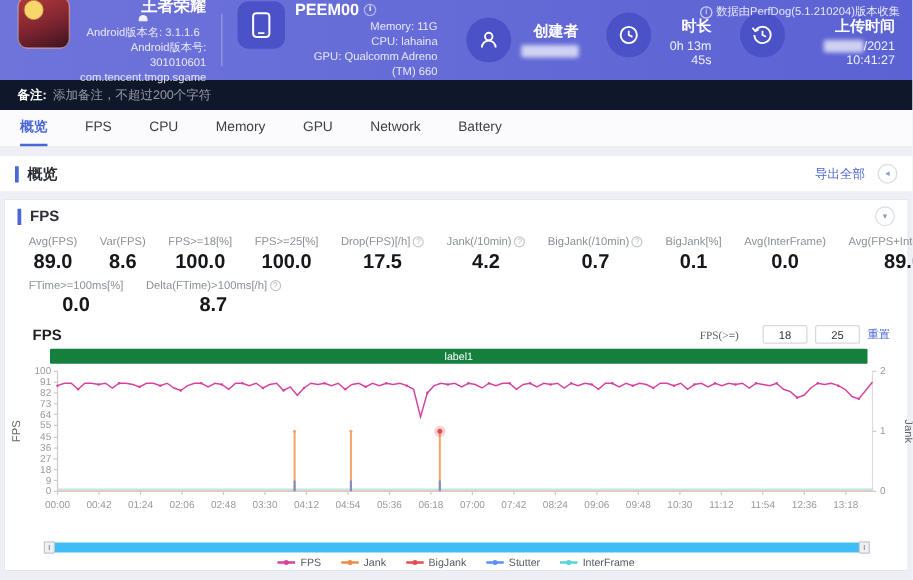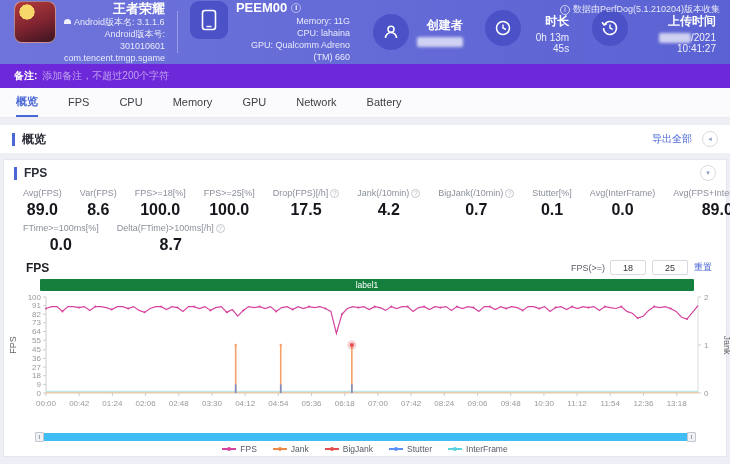--- a/index.html
+++ b/index.html
@@ -11,36 +11,36 @@
     display:flex; align-items:center; padding:0 14px; position:relative; color:#fff; }
   .src-note { position:absolute; top:3px; right:10px; font-size:9px; color:rgba(255,255,255,.85);
     display:flex; align-items:center; gap:3px;margin-left:44px; }
   .i-circ { display:inline-flex; align-items:center; justify-content:center; width:10px; height:10px;
     border:1px solid rgba(255,255,255,.7); border-radius:50%; font-size:7px; font-style:normal; }
   .hgroup { display:flex; align-items:flex-start; gap:8px;text-align:right; }
   .app-icon { width:42px; height:42px; border-radius:8px; flex:none;
     background:radial-gradient(circle at 30% 25%,#f7d66a 0 18%,transparent 19%),
       linear-gradient(160deg,#b33a3a 0%,#7e2430 55%,#3a1420 100%); border:1px solid rgba(255,255,255,.45); }
   .app-title { font-size:13px; font-weight:bold; line-height:15px; }
-  .app-sub { font-size:9px; color:rgba(255,255,255,.85); line-height:12px; display:flex; align-items:center; gap:3px;}
+  .app-sub { font-size:9px; color:rgba(255,255,255,.85); line-height:12px; display:flex; align-items:center; gap:3px;flex-direction:column;}
   .droid { width:7px; height:5px; background:#fff; border-radius:4px 4px 0 0; display:inline-block; opacity:.9;}
   .vdiv { width:1px; height:42px; background:rgba(255,255,255,.3); margin:0 12px; }
   .badge-sq { width:38px; height:38px; border-radius:9px; background:#4b52c7; display:flex;
     align-items:center; justify-content:center; flex:none; }
   .badge-ci { width:36px; height:36px; border-radius:50%; background:#4b52c7; display:flex;
     align-items:center; justify-content:center; flex:none; }
   .dev-name { font-size:13px; font-weight:bold; line-height:14px; display:flex; align-items:center; gap:4px;}
   .dev-sub { font-size:9px; color:rgba(255,255,255,.85); line-height:12px; }
   .meta-label { font-size:12px; font-weight:bold; line-height:14px; margin-top:4px; }
   .meta-val { font-size:10px; color:rgba(255,255,255,.9); margin-top:4px; }
   .redact { display:inline-block; background:rgba(255,255,255,.7); border-radius:2px;
     filter:blur(1.5px); vertical-align:middle; }
 
   
-  .note { height:24px; background:#6d28d9; color:#fff; display:flex; align-items:center;
+  .note { height:24px; background:#0f172a; color:#fff; display:flex; align-items:center;
     padding:0 14px; font-size:10px; gap:5px; }
   .note .ph { color:rgba(255,255,255,.55); }
 
   
   .tabs { height:30px; background:#fbfbfd; border-bottom:1px solid #e8eaf0; display:flex;
     align-items:stretch; padding-left:16px; gap:30px; }
   .tab { font-size:11px; color:#3c3f46; display:flex; align-items:center; cursor:pointer;
     border-bottom:2px solid transparent; }
   .tab.active { color:#4a67d6; border-bottom-color:#4a67d6; font-weight:bold; }
 
@@ -63,21 +63,21 @@
   .stat { padding:0 9px; text-align:center; }
   .stat .lb { font-size:9px; color:#8a8f99; white-space:nowrap; display:flex; align-items:center;
     justify-content:center; gap:2px; }
   .stat .vl { font-size:16px; font-weight:bold; color:#15171c; margin-top:3px; }
   .help { display:inline-flex; width:9px; height:9px; border:1px solid #c3c7cf; border-radius:50%;
     color:#b4b8c0; font-size:6.5px; align-items:center; justify-content:center; cursor:pointer; }
   .stats.second { margin-top:2px; }
 
   .chart-hd { display:flex; align-items:center; padding:6px 14px 3px 22px; }
   .chart-title { font-size:12px; font-weight:bold; color:#1c1e24; }
-  .thr-label { font-size:9px; color:#5a5e66; margin-right:5px; }
+  .thr-label { font-size:9px; color:#5a5e66; margin-right:19px;font-family:Liberation Serif, serif; }
   .thr-input { width:36px; height:15px; border:1px solid #d6d9e0; border-radius:2px; font-size:9px;
     text-align:center; color:#333; margin-right:6px; font-family:inherit; }
   .band { height:12px; margin:1px 32px 0 36px; background:#15803d; border-radius:1px;
     color:#fff; font-size:8.5px; display:flex; align-items:center; justify-content:center; }
 
   .scrollbar { height:8px; margin:2px 31px 0 32px; background:#41bdf5; position:relative; }
   .sb-handle { position:absolute; top:-1px; width:9px; height:10px; background:#eef0f3;
     border:1px solid #c3c7cf; border-radius:1px; cursor:ew-resize; }
   .sb-handle::after { content:""; position:absolute; left:3px; top:2px; width:1px; height:4px; background:#9aa0aa; }
   .sb-handle.l { left:-1px; } .sb-handle.r { right:-1px; }
@@ -252,21 +252,21 @@
       </div>
       <div class="stat">
         <div class="lb">
           <span>BigJank(/10min)</span>
           <span class="help">?</span>
         </div>
         <div class="vl">0.7</div>
       </div>
       <div class="stat">
         <div class="lb">
-          <span>Stutter[%]</span>
+          <span>BigJank[%]</span>
         </div>
         <div class="vl">0.1</div>
       </div>
       <div class="stat">
         <div class="lb">
           <span>Avg(InterFrame)</span>
         </div>
         <div class="vl">0.0</div>
       </div>
       <div class="stat">

